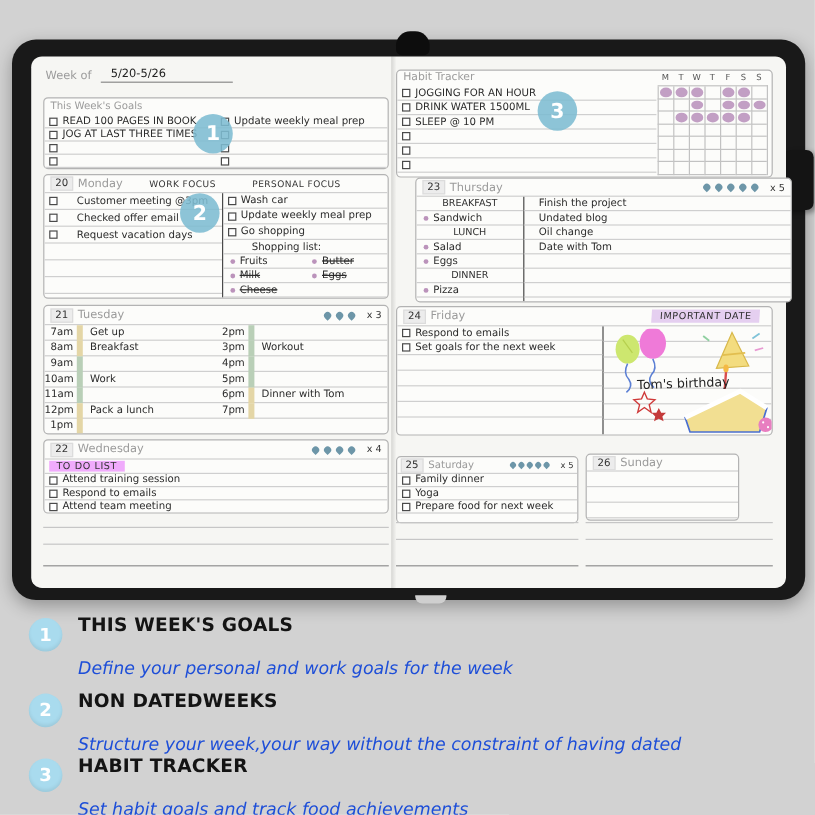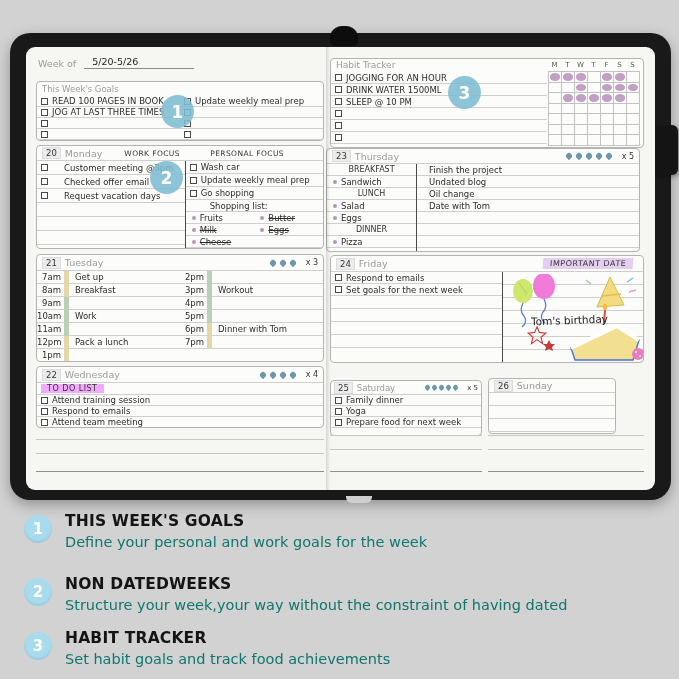--- a/index.html
+++ b/index.html
@@ -82,21 +82,21 @@
   .habit-title { font-size:9px; color:#9b9b9b; height:13px; line-height:13px; padding-left:5px; }
   .habit .row { height:12px; margin-right:96px; }
   .habit-grid { position:absolute; right:3px; top:1px; width:92px; }
   .hg-days { display:grid; grid-template-columns:repeat(7,13px); }
   .hg-day { font-size:7px; color:#555; text-align:center; height:11px; line-height:11px; }
   .hg-cells { display:grid; grid-template-columns:repeat(7,13px); grid-auto-rows:10.5px;
     border-top:1px solid #c2c2c2; border-right:1px solid #c2c2c2; }
   .hg-cell { border-left:1px solid #c2c2c2; border-bottom:1px solid #c2c2c2; position:relative; }
   .hg-dot { position:absolute; inset:1px; background:#c29fc4; border-radius:50%; }
   
-  .thursday { left:300px; top:101px; width:314px; height:104px; }
+  .thursday { left:320px; top:101px; width:314px; height:104px; }
   .t-body { display:flex; height:87px; }
   .t-left { width:90px; border-right:1px solid #4a4a4a; }
   .t-right { flex:1; }
   .t-left .row, .t-right .row { height:12px; }
   .meal-h { justify-content:center; font-size:8px; color:#333; }
   .t-right .lbl { padding-left:12px; }
   
   .friday { left:304px; top:208px; width:314px; height:108px; }
   .f-head { height:16px; position:relative; }
   .imp-badge { position:absolute; right:10px; top:2px; font-size:8px; color:#333;
@@ -124,21 +124,21 @@
   
   .callout { position:absolute; width:33px; height:33px; border-radius:50%;
     background:rgba(125,188,209,.88); color:#fff; font-weight:bold; font-size:17px;
     display:flex; align-items:center; justify-content:center; }
   
   .feature { position:absolute; left:24px; display:flex; gap:13px; width:640px; }
   .fcircle { width:28px; height:28px; border-radius:50%; background:#a9dbee; color:#fff;
     font-weight:bold; font-size:15px; display:flex; align-items:center; justify-content:center;
     flex:0 0 auto; margin-top:3px; box-shadow:inset 0 -2px 3px rgba(0,0,0,.08); }
   .ftitle { font-size:15.5px; font-weight:bold; color:#141414; letter-spacing:.2px; }
-  .fdesc { font-size:14.5px; color:#0f766e; margin-top:4px; }
+  .fdesc { font-size:14.5px; color:#1d4ed8; margin-top:20px;font-style:italic; }
 </style>
 </head>
 <body>
 
 <div class="notebook">
   <div class="clasp"></div>
   <div class="pen-loop"></div>
   <div class="bottom-notch"></div>
 
   <div class="pages">

